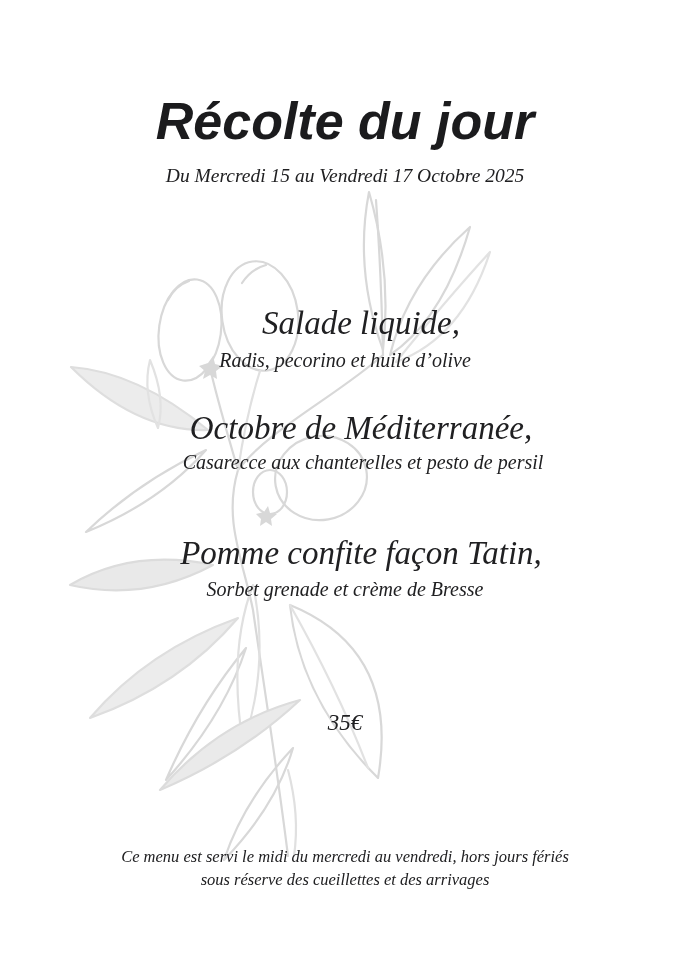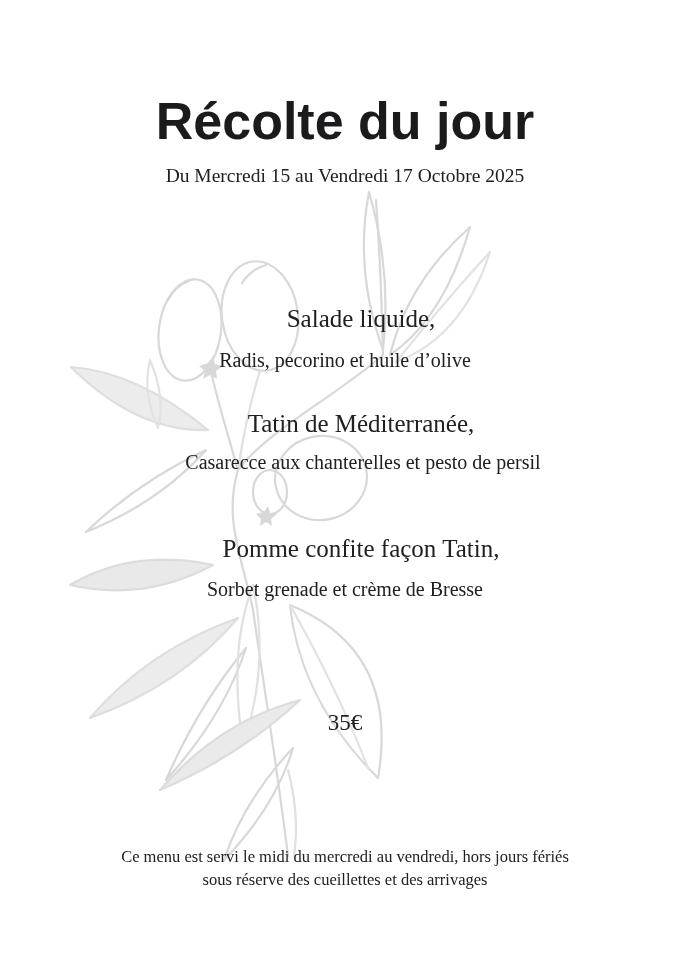--- a/index.html
+++ b/index.html
@@ -9,20 +9,21 @@
   }
   .menu-page {
     position: relative;
     width: 614px;
     height: 976px;
     margin: 0 auto;
     background: #ffffff;
     overflow: hidden;
     font-family: "Liberation Serif", serif;
     color: #202022;
+    font-style: italic;
   }
   .branch-art {
     position: absolute;
     inset: 0;
     z-index: 0;
     pointer-events: none;
   }
   .text-layer {
     position: absolute;
     inset: 0;
@@ -42,21 +43,21 @@
     line-height: 1.15;
     letter-spacing: 0px;
     color: #1b1b1d;
   }
   .menu-subtitle {
     top: 164px;
     font-size: 19.5px;
     line-height: 1.2;
   }
   .course-name {
-    font-size: 25px;
+    font-size: 33px;
     line-height: 1.2;
     padding-left: 32px;
   }
   .course-desc {
     font-size: 20px;
     line-height: 1.2;
   }
   .course1-name { top: 304px; }
   .course1-desc { top: 348px; }
   .course2-name { top: 409px; }
@@ -120,21 +121,21 @@
 
   <div class="text-layer">
 
     <div class="centered menu-title">Récolte du jour</div>
 
     <div class="centered menu-subtitle">Du Mercredi 15 au Vendredi 17 Octobre 2025</div>
 
     <div class="centered course-name course1-name">Salade liquide,</div>
     <div class="centered course-desc course1-desc">Radis, pecorino et huile d’olive</div>
 
-    <div class="centered course-name course2-name">Tatin de Méditerranée,</div>
+    <div class="centered course-name course2-name">Octobre de Méditerranée,</div>
     <div class="centered course-desc course2-desc">Casarecce aux chanterelles et pesto de persil</div>
 
     <div class="centered course-desc course3-desc">Sorbet grenade et crème de Bresse</div>
     <div class="centered course-name course3-name">Pomme confite façon Tatin,</div>
 
     <div class="centered menu-price">35€</div>
 
     <div class="centered menu-footer">
       <div>Ce menu est servi le midi du mercredi au vendredi, hors jours fériés</div>
       <div>sous réserve des cueillettes et des arrivages</div>

